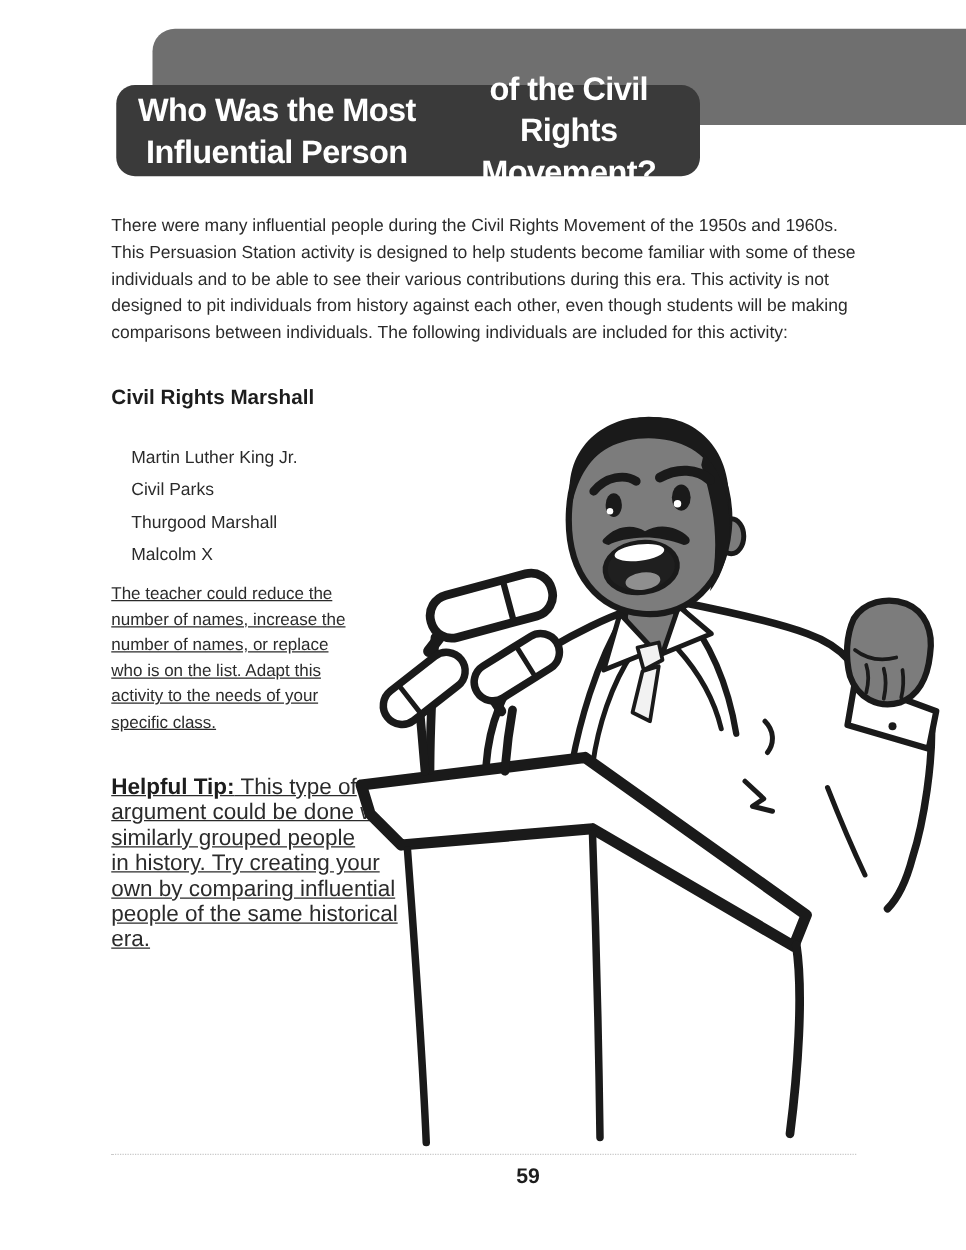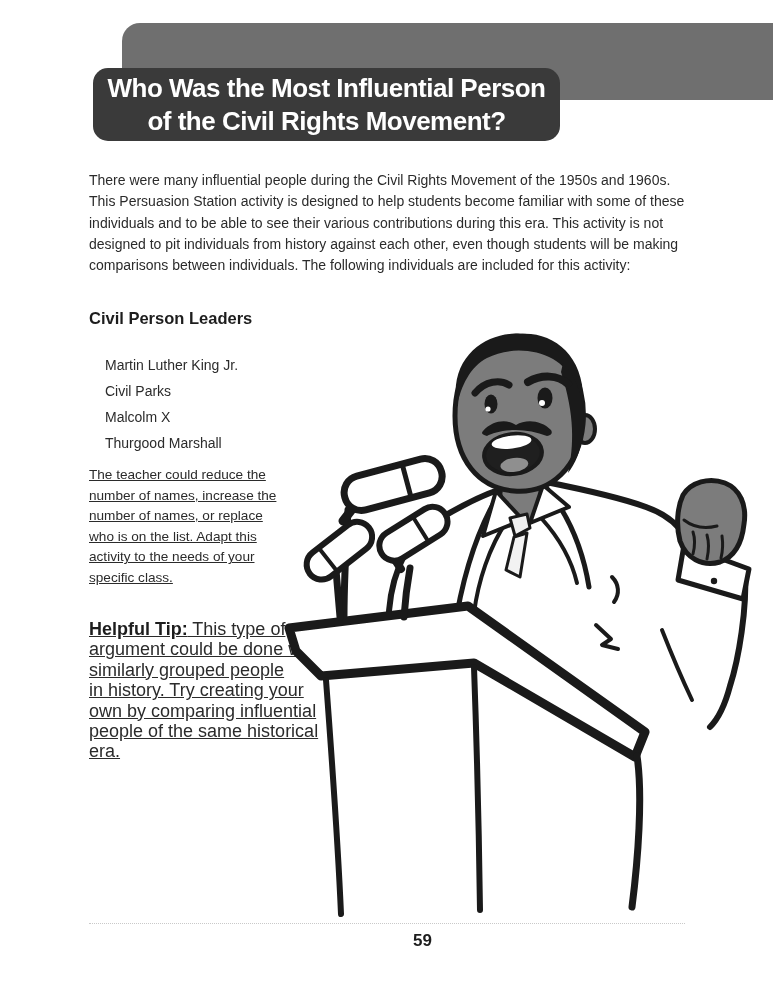--- a/index.html
+++ b/index.html
@@ -9,21 +9,21 @@
     font-family:"Liberation Sans",sans-serif;color:var(--text_ink,#2b2b2b);
   }
   .gray-band{
     position:absolute;left:122px;top:23px;width:660px;height:77px;
     background:var(--accent_band,#6f6f6f);
     border-radius:18px 0 0 18px;
   }
   .banner{
     position:absolute;left:93px;top:68px;width:467px;height:73px;
     background:var(--banner_bg,#3a3a3a);border-radius:15px;
-    display:flex;flex-direction:column;justify-content:center;align-items:center;
+    display:flex;flex-direction:row;justify-content:center;align-items:center;
     color:var(--banner_text,#fff);
     font-weight:bold;font-size:26px;line-height:33px;letter-spacing:-0.5px;
     text-align:center;
   }
   .intro{
     position:absolute;left:89px;top:170px;width:640px;margin:0;
     font-size:14px;line-height:21.3px;white-space:pre-line;
   }
   .leaders-heading{
     position:absolute;left:89px;top:309px;margin:0;
@@ -73,27 +73,27 @@
     <div>Who Was the Most Influential Person</div>
     <div>of the Civil Rights Movement?</div>
   </div>
 
   <p class="intro">There were many influential people during the Civil Rights Movement of the 1950s and 1960s.
 This Persuasion Station activity is designed to help students become familiar with some of these
 individuals and to be able to see their various contributions during this era. This activity is not
 designed to pit individuals from history against each other, even though students will be making
 comparisons between individuals. The following individuals are included for this activity:</p>
 
-  <h2 class="leaders-heading">Civil Person Leaders</h2>
+  <h2 class="leaders-heading">Civil Rights Marshall</h2>
 
   <div class="leaders-list">
       <div>Martin Luther King Jr.</div>
       <div>Civil Parks</div>
+      <div>Thurgood Marshall</div>
       <div>Malcolm X</div>
-      <div>Thurgood Marshall</div>
     </div>
 
   <p class="teacher-note">The teacher could reduce the
 number of names, increase the
 number of names, or replace
 who is on the list. Adapt this
 activity to the needs of your
 specific class.</p>
 
   <p class="helpful-tip"><strong>Helpful Tip:</strong><span> This type of

